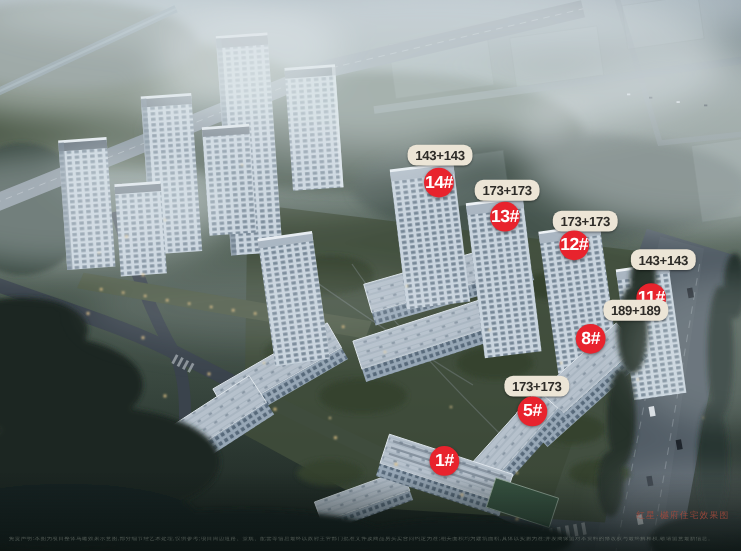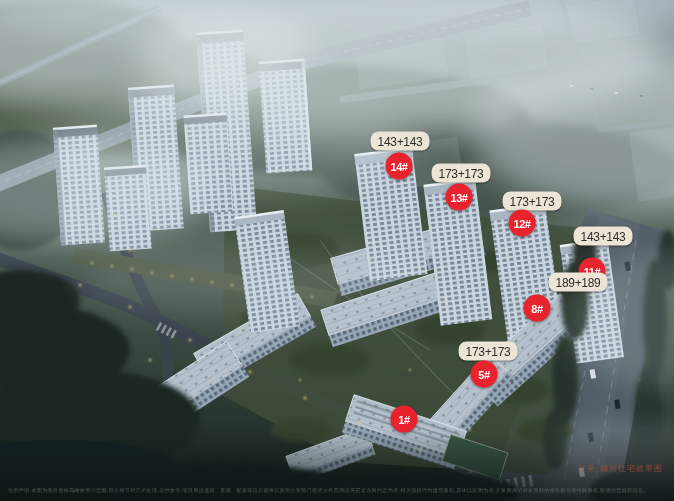--- a/index.html
+++ b/index.html
@@ -4,28 +4,28 @@
 <style>
   html,body{margin:0;padding:0;background:#0d1413;}
   .stage{
     position:relative;width:674px;height:501px;overflow:hidden;
     font-family:"Liberation Sans","DejaVu Sans",sans-serif;
     background:linear-gradient(180deg,#93a1ab 0%,#76857f 20%,#55645a 45%,#36443c 72%,#161f1c 100%);
   }
   .stage svg{position:absolute;left:0;top:0;}
   .pill{
     position:absolute;transform:translate(-50%,-50%);
-    background:#ece5d6;color:#2e2c28;font-weight:normal;font-size:12px;
+    background:#ece5d6;color:#2e2c28;font-weight:bold;font-size:12px;
     letter-spacing:-0.3px;line-height:1;padding:3.5px 7px;border-radius:8px;
     box-shadow:0 1px 2px rgba(0,0,0,.4);white-space:nowrap;z-index:5;
   }
   .dot{
     position:absolute;transform:translate(-50%,-50%);
     width:27px;height:27px;border-radius:50%;background:#e8232d;color:#fff;
-    font-weight:bold;font-size:11px;letter-spacing:-0.4px;
+    font-weight:bold;font-size:16px;letter-spacing:-0.4px;
     display:flex;align-items:center;justify-content:center;
     box-shadow:0 1px 3px rgba(0,0,0,.45);z-index:5;
   }
   .watermark{
     position:absolute;right:11px;bottom:27px;color:#a64a3c;opacity:.85;
     font-size:8px;letter-spacing:1px;z-index:4;white-space:nowrap;
   }
   .disclaimer{
     position:absolute;left:8px;right:6px;bottom:8px;color:#848c83;opacity:.55;
     font-size:5px;letter-spacing:.4px;line-height:1;z-index:4;

